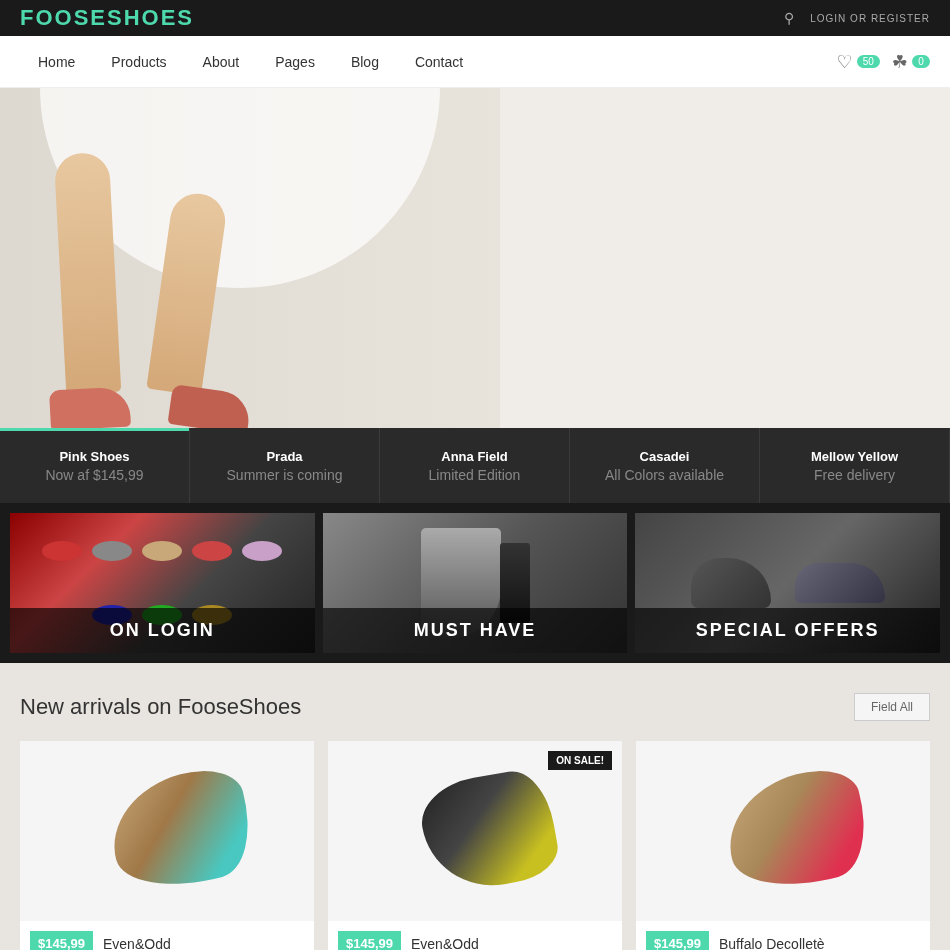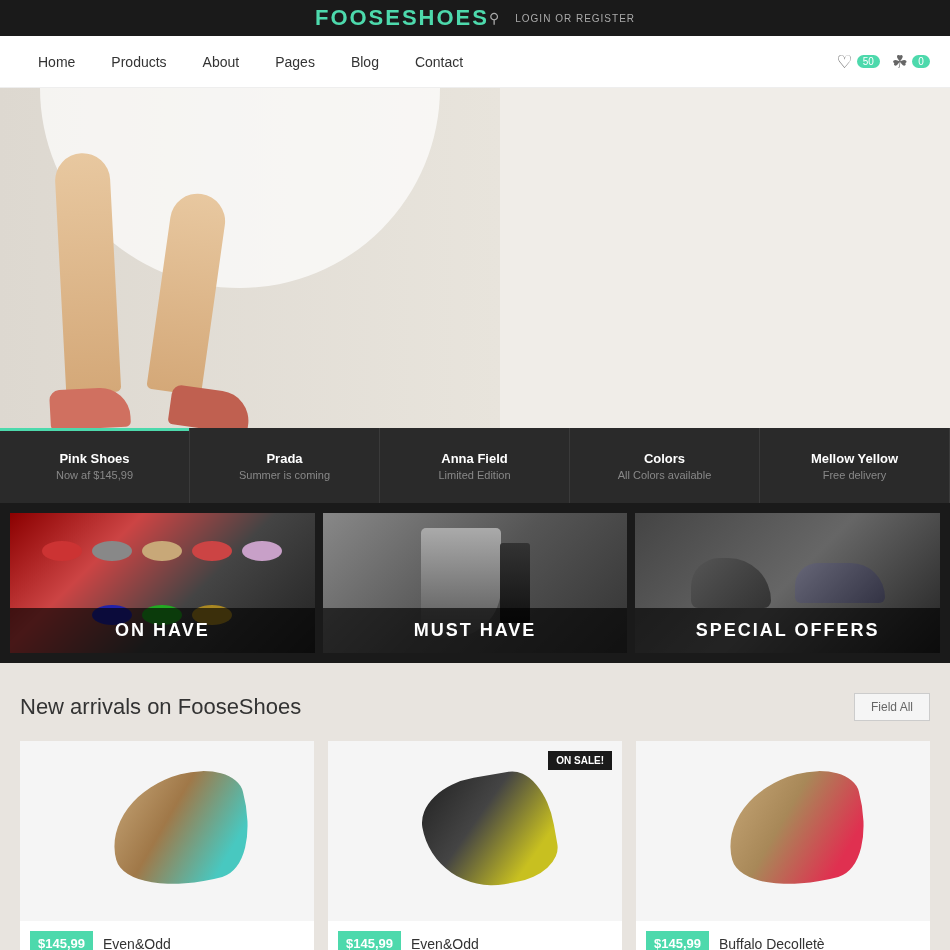--- a/index.html
+++ b/index.html
@@ -4,21 +4,21 @@
   <style>
     * { margin: 0; padding: 0; box-sizing: border-box; }
     body { font-family: Arial, sans-serif; background: #e8e4df; width: 950px; overflow-x: hidden; }
 
     
     .topbar {
       background: #1a1a1a;
       height: 36px;
       display: flex;
       align-items: center;
-      justify-content: center;
+      justify-content: space-between;
       padding: 0 20px;
     }
     .logo {
       color: #4dd9ac;
       font-size: 22px;
       font-weight: bold;
       letter-spacing: 2px;
     }
     .topbar-right {
       display: flex;
@@ -170,21 +170,21 @@
       height: 3px;
       background: #4dd9ac;
     }
     .slider-nav-item .item-name {
       color: #fff;
       font-size: 13px;
       font-weight: bold;
     }
     .slider-nav-item .item-sub {
       color: #888;
-      font-size: 11px;
+      font-size: 14px;
       margin-top: 3px;
     }
 
     
     .category-section {
       background: #1a1a1a;
       padding: 10px;
       display: flex;
       gap: 8px;
     }
@@ -444,42 +444,42 @@
   </div>
   <div class="slider-nav-item">
     <span class="item-name">Prada</span>
     <span class="item-sub">Summer is coming</span>
   </div>
   <div class="slider-nav-item">
     <span class="item-name">Anna Field</span>
     <span class="item-sub">Limited Edition</span>
   </div>
   <div class="slider-nav-item">
-    <span class="item-name">Colors</span>
+    <span class="item-name">Casadei</span>
     <span class="item-sub">All Colors available</span>
   </div>
   <div class="slider-nav-item">
     <span class="item-name">Mellow Yellow</span>
     <span class="item-sub">Free delivery</span>
   </div>
 </div>
 
 <div class="category-section">
   <div class="cat-banner">
     <div class="cat-banner-bg onsale">
       <div class="banner-shoe-item" style="background:#cc3333; border-radius:50%;"></div>
       <div class="banner-shoe-item" style="background:#888; border-radius:50%;"></div>
       <div class="banner-shoe-item" style="background:#c8a878; border-radius:50%;"></div>
       <div class="banner-shoe-item" style="background:#cc4444; border-radius:50%;"></div>
       <div class="banner-shoe-item" style="background:#c8a0c8; border-radius:50%;"></div>
       <div class="banner-shoe-item" style="background:#2222aa; border-radius:50%;"></div>
       <div class="banner-shoe-item" style="background:#22aa22; border-radius:50%;"></div>
       <div class="banner-shoe-item" style="background:#aa8822; border-radius:50%;"></div>
     </div>
-    <div class="cat-label">ON HAVE</div>
+    <div class="cat-label">ON LOGIN</div>
   </div>
   <div class="cat-banner">
     <div class="cat-banner-bg musthave">
       <div style="width:80px;height:110px;background:linear-gradient(to bottom,#aaa,#555);border-radius:5px 5px 50px 5px;"></div>
       <div style="width:30px;height:80px;background:linear-gradient(to bottom,#333,#111);border-radius:3px;margin-left:-5px;"></div>
     </div>
     <div class="cat-label">MUST HAVE</div>
   </div>
   <div class="cat-banner">
     <div class="cat-banner-bg special">

